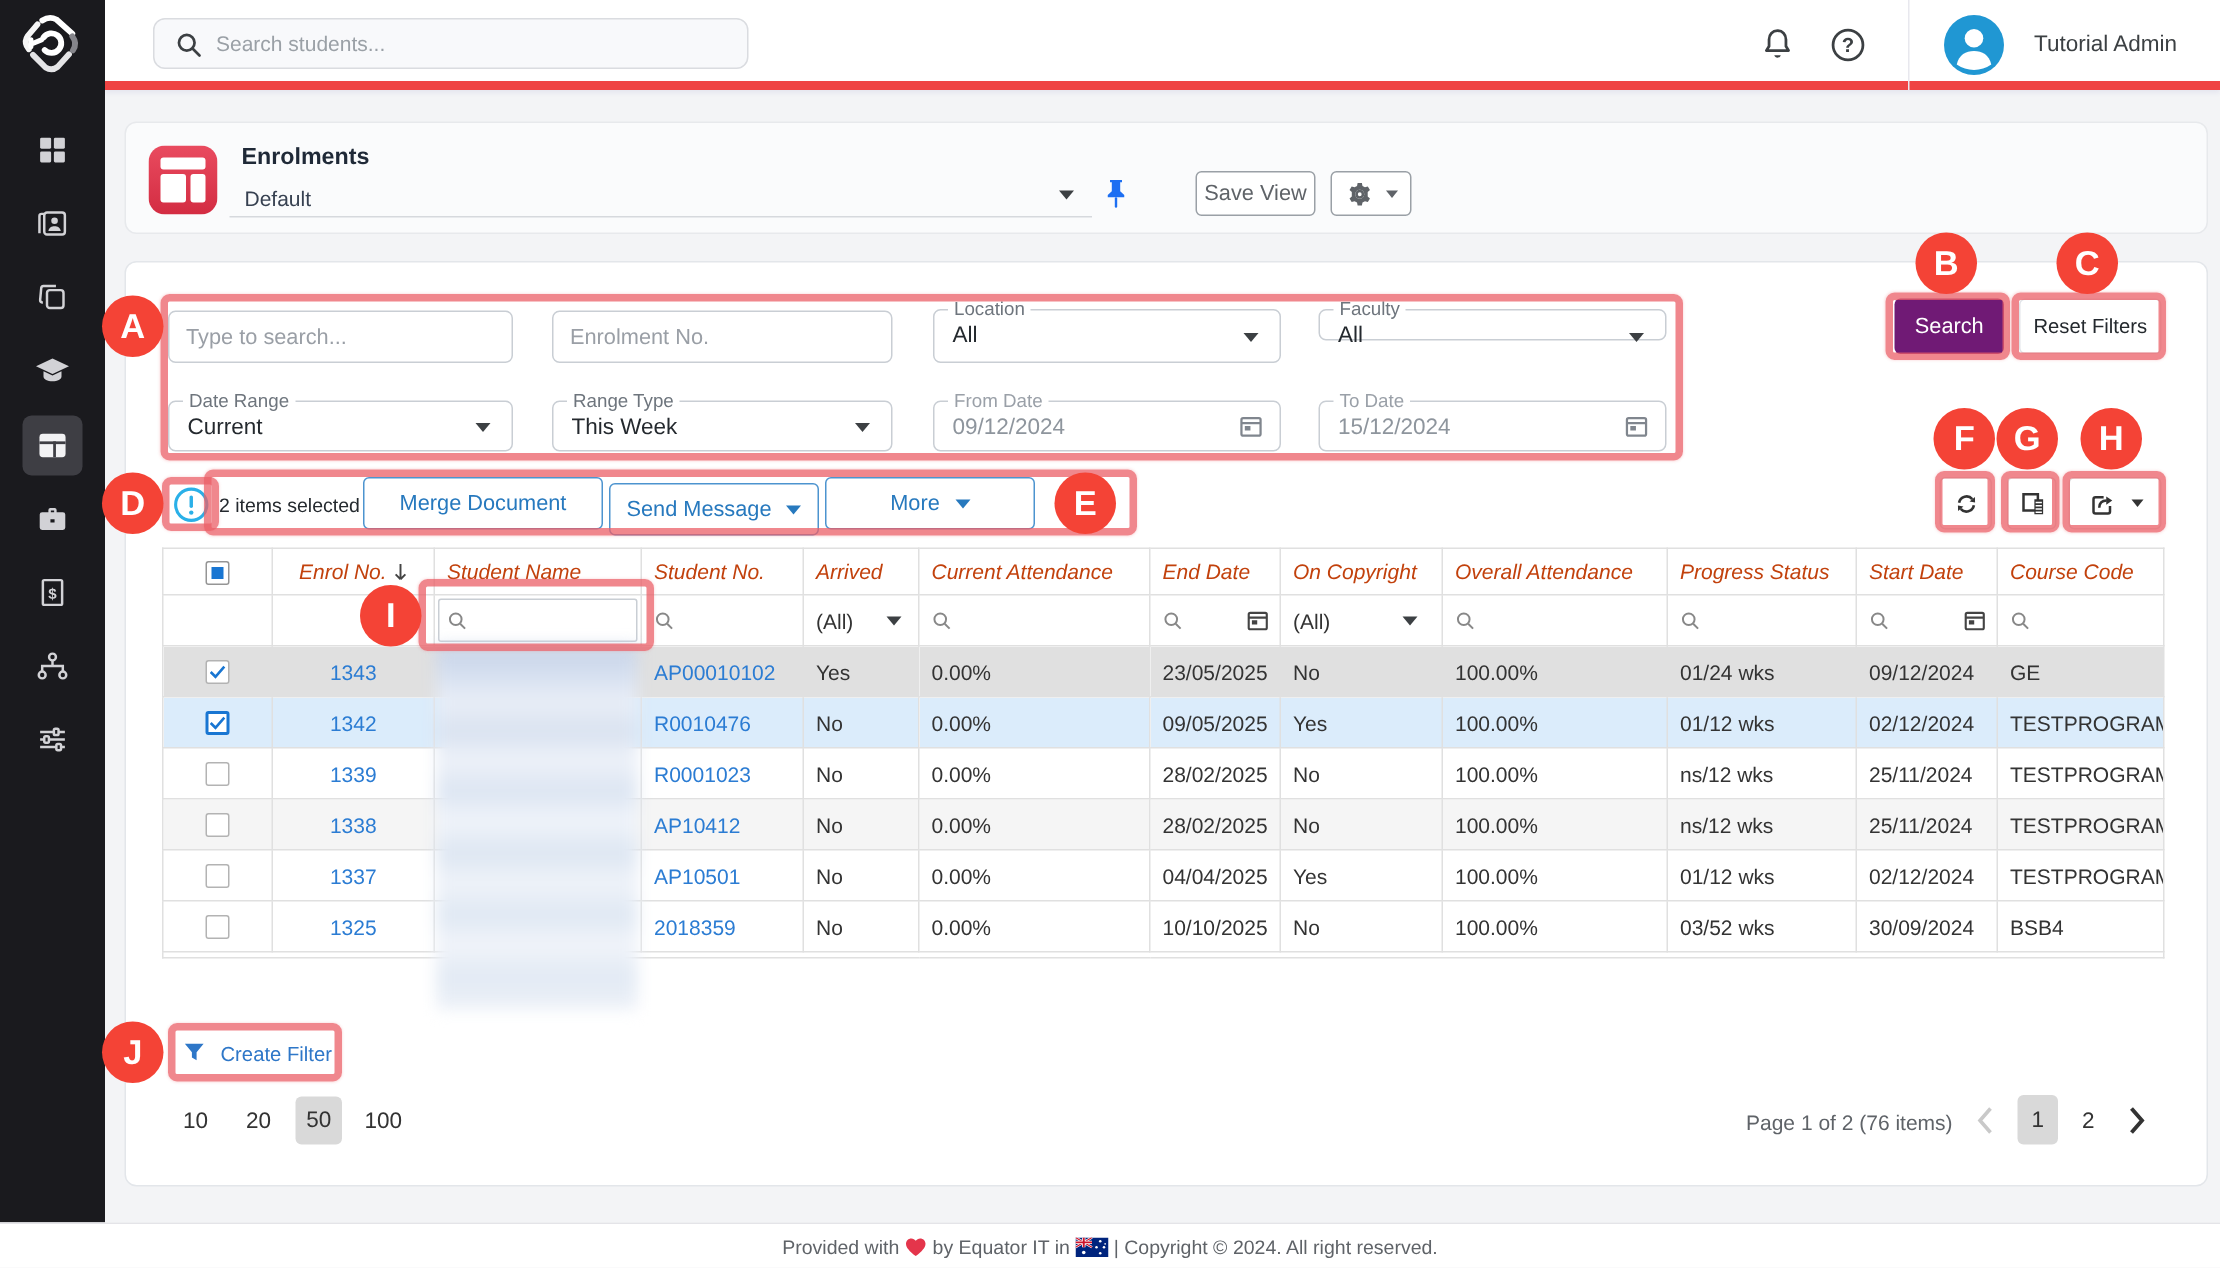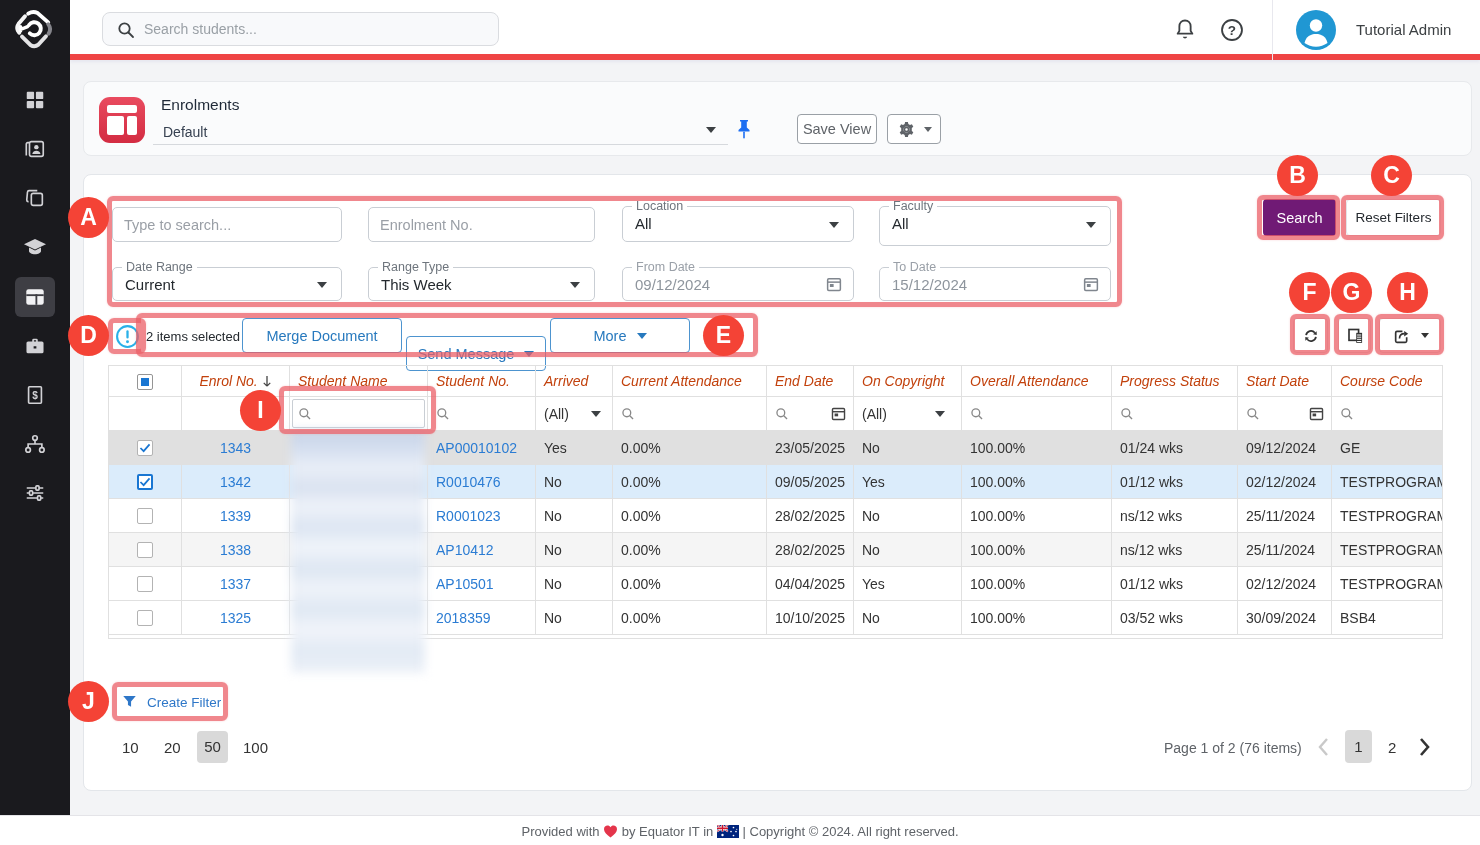--- a/index.html
+++ b/index.html
@@ -185,21 +185,21 @@
         <linearGradient id="rg" x1="0" y1="0" x2="0" y2="1">
           <stop offset="0" stop-color="#e94b5f"></stop>
           <stop offset="1" stop-color="#d32c42"></stop>
         </linearGradient>
       </defs>
       <rect x="0" y="0" width="46" height="46" rx="11" fill="url(#rg)"></rect>
       <rect x="8" y="8" width="30" height="8" rx="2" fill="#fff"></rect>
       <rect x="8" y="19" width="17" height="19" rx="2" fill="#fff"></rect>
       <rect x="28" y="19" width="10" height="19" rx="2" fill="#fff"></rect>
     </svg>
-  <span class="abs" style="left:77px;top:14px;font-size:15.5px;font-weight:normal;color:#1f2937">Enrolments</span>
+  <span class="abs" style="left:77px;top:14px;font-size:15.5px;font-weight:bold;color:#1f2937">Enrolments</span>
   <span class="abs" style="left:79px;top:42px;font-size:14px;color:#374151">Default</span>
   <div class="abs" style="left:69px;top:62px;width:575px;border-bottom:1px solid #d6d9dd"></div>
   <div class="caret" style="left:622px;top:45px"></div>
 
   <svg class="abs" style="left:652px;top:36px" width="16" height="24" viewBox="0 0 16 24">
       <path d="M4 2 L12 2 L12 3.5 L10.8 3.5 L10.8 9.5 L13.5 12 L13.5 13.5 L2.5 13.5 L2.5 12 L5.2 9.5 L5.2 3.5 L4 3.5 Z" fill="#1d6ff2"></path>
       <rect x="7.2" y="13.5" width="1.6" height="7" rx="0.8" fill="#1d6ff2"></rect>
     </svg>
   <div class="btn btn-white" style="left:713px;top:32px;width:80px;height:30px;color:#5f6368;border-color:#9aa0a6">Save View</div>
   <div class="btn btn-white" style="left:803px;top:32px;width:54px;height:30px;border-color:#9aa0a6">
@@ -217,21 +217,21 @@
     <span class="ph">Type to search...</span>
   </div>
 <div class="inp" style="left:368px;top:207px;width:227px;height:35px">
     <span class="ph">Enrolment No.</span>
   </div>
 <div class="fld" style="left:622px;top:206px;width:232px;height:36px">
   <span class="lbl">Location</span>
     <span class="val">All</span>
     <div class="caret" style="right:14px;top:15px"></div>
 </div>
-<div class="fld" style="left:879px;top:206px;width:232px;height:40px">
+<div class="fld" style="left:879px;top:206px;width:232px;height:21px">
   <span class="lbl">Faculty</span>
     <span class="val">All</span>
     <div class="caret" style="right:14px;top:15px"></div>
 </div>
 
 <div class="fld" style="left:112px;top:267px;width:230px;height:34px">
   <span class="lbl">Date Range</span>
     <span class="val">Current</span>
     <div class="caret" style="right:14px;top:14px"></div>
 </div>
@@ -262,21 +262,21 @@
 <div class="btn btn-blue" style="left:1263px;top:199px;width:73px;height:37px">Search</div>
 <div class="btn btn-white" style="left:1346px;top:199px;width:95px;height:37px;font-size:13.5px">Reset Filters</div>
 
 <svg class="abs" style="left:115px;top:324px" width="25" height="25" viewBox="0 0 24 24">
     <circle cx="12" cy="12" r="10" fill="none" stroke="#2ab0e8" stroke-width="2"></circle>
     <rect x="10.9" y="6" width="2.2" height="8" rx="1.1" fill="#2ab0e8"></rect>
     <circle cx="12" cy="17" r="1.4" fill="#2ab0e8"></circle>
   </svg>
 <span class="abs" style="left:146px;top:329px;font-size:13px;color:#24292e">2 items selected</span>
 <div class="btn btn-outline" style="left:242px;top:318px;width:160px;height:35px">Merge Document</div>
-<div class="btn btn-outline" style="left:406px;top:336px;width:140px;height:35px">Send Message<div class="caret" style="position:static;margin-left:10px;border-top-color:#2779be;border-left-width:5px;border-right-width:5px;border-top-width:6px"></div></div>
+<div class="btn btn-outline" style="left:406px;top:322px;width:140px;height:35px">Send Message<div class="caret" style="position:static;margin-left:10px;border-top-color:#2779be;border-left-width:5px;border-right-width:5px;border-top-width:6px"></div></div>
 <div class="btn btn-outline" style="left:550px;top:318px;width:140px;height:35px">More<div class="caret" style="position:static;margin-left:10px;border-top-color:#2779be;border-left-width:5px;border-right-width:5px;border-top-width:6px"></div></div>
 
 <div class="btn btn-icon" style="left:1293px;top:318px;width:35px;height:35px">
   <svg width="20" height="20" viewBox="0 0 24 24">
       <g fill="none" stroke="#333" stroke-width="2.1">
         <path d="M 6.09 10.96 A 6 6 0 0 1 16.6 8.14"></path>
         <path d="M 17.91 13.04 A 6 6 0 0 1 7.4 15.86"></path>
       </g>
       <polygon points="18.85,10.82 18.74,6.34 14.46,9.94" fill="#333"></polygon>
       <polygon points="5.15,13.18 5.26,17.66 9.54,14.06" fill="#333"></polygon>

